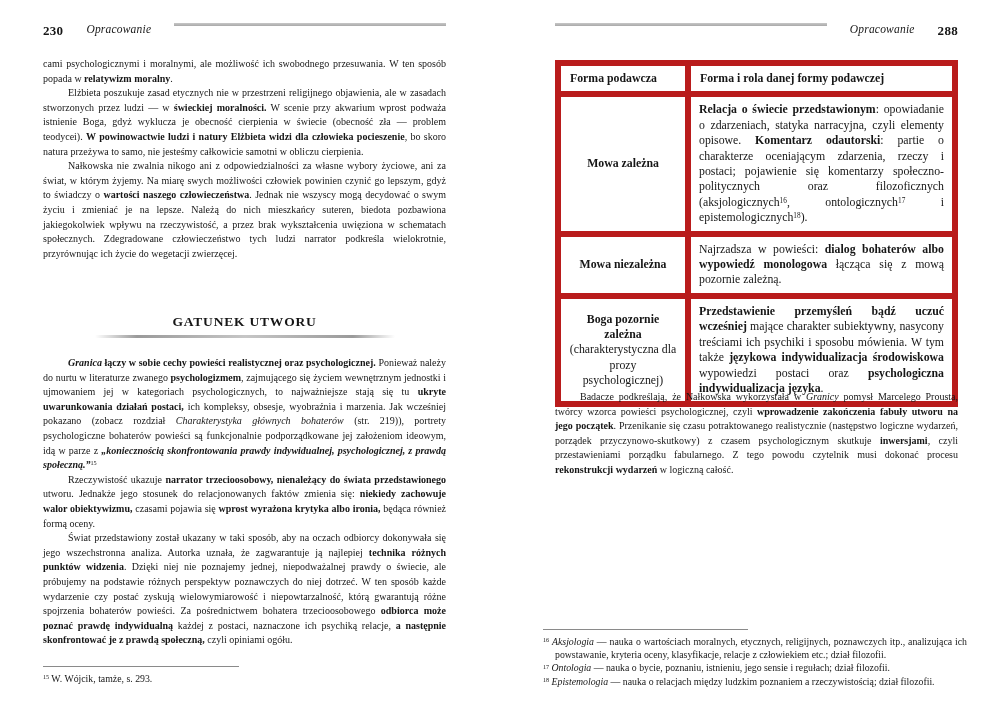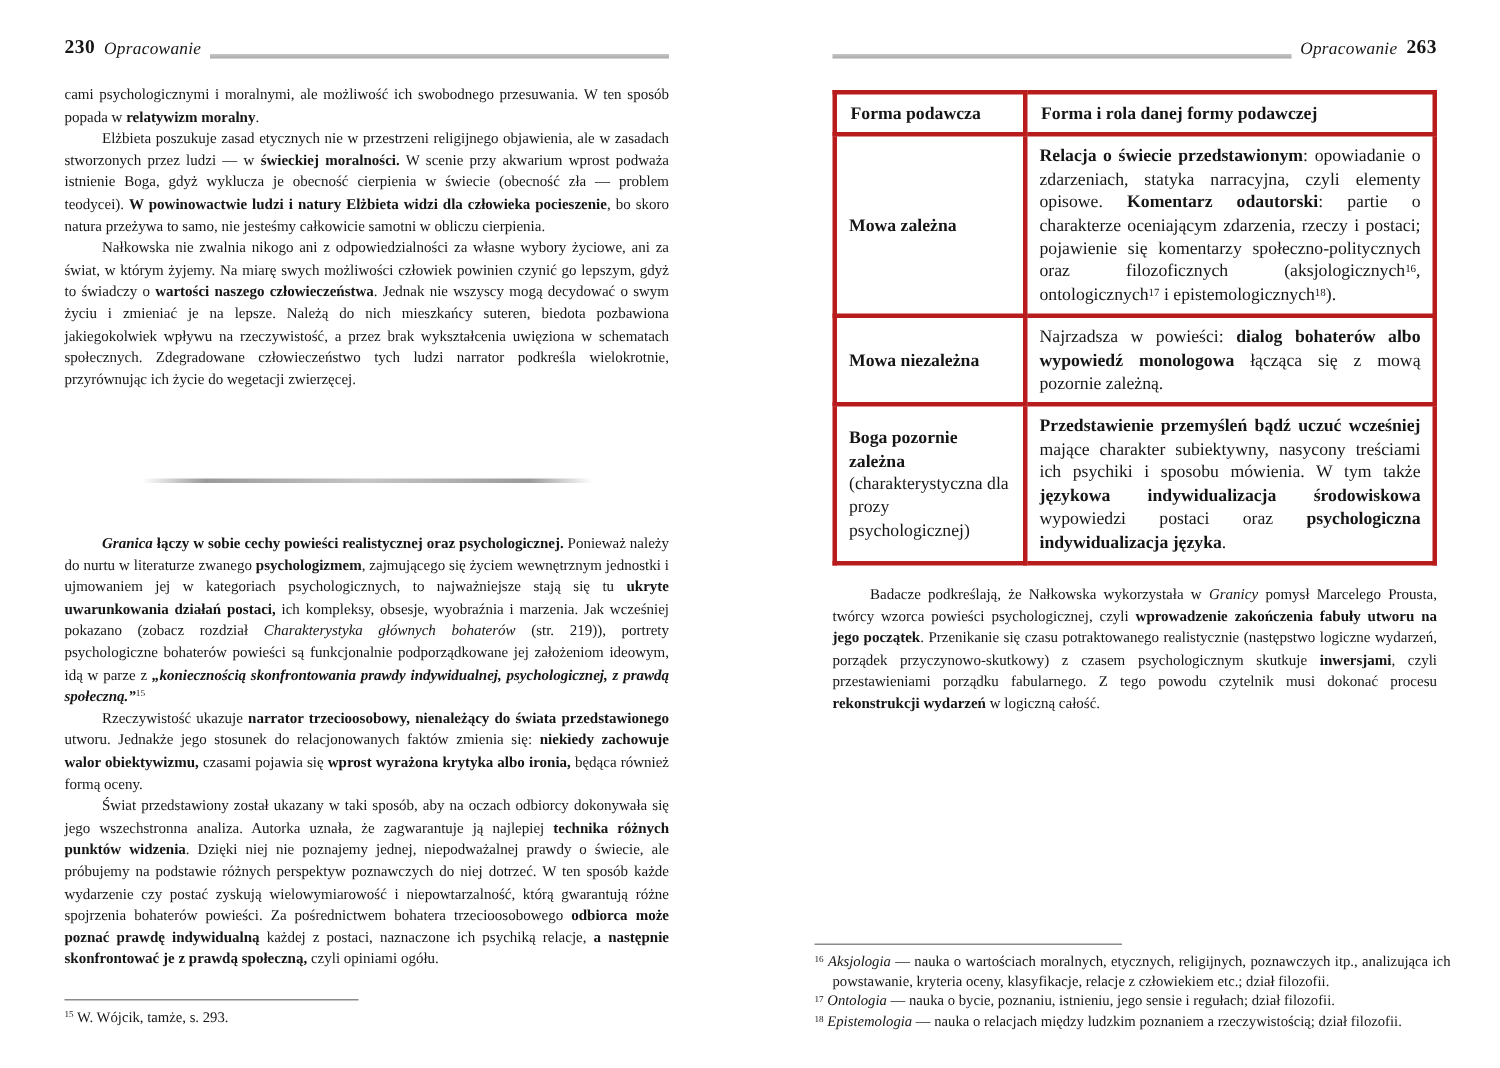--- a/index.html
+++ b/index.html
@@ -2,21 +2,21 @@
 <html lang="pl"><head>
 <meta charset="utf-8">
 <style>
   html,body{margin:0;padding:0;background:#ffffff;}
   .sheet{position:relative;width:1000px;height:712px;background:#ffffff;overflow:hidden;
          font-family:"Liberation Serif","DejaVu Serif",serif;color:#161616;}
   .page{position:absolute;top:0;width:403px;height:712px;}
   .page-left{left:43px;}
   .page-right{left:555px;}
 
-  .running-head{position:absolute;top:23px;left:0;right:0;display:flex;align-items:flex-end;gap:6px;}
+  .running-head{position:absolute;top:23px;left:0;right:0;display:flex;align-items:flex-start;gap:23px;}
   .pagenum{font-weight:bold;font-size:13px;letter-spacing:0.3px;}
   .headlabel{font-size:11.5px;letter-spacing:0.2px;font-style:italic;}
   .headrule{flex:1;height:3px;background:linear-gradient(to bottom,#c7c7c7,#a9a9a9);}
 
   .block{position:absolute;left:0;width:403px;}
   .par{margin:0;font-size:10px;line-height:14.6px;text-align:justify;hyphens:auto;}
   .ind{text-indent:25px;}
   .b{font-weight:bold;}
   .i{font-style:italic;}
   .sup{font-size:0.62em;position:relative;top:-0.45em;line-height:0;}
@@ -25,24 +25,24 @@
   .l-heading{top:314px;}
   .l-body2{top:356px;}
   .l-footnotes{top:666px;}
 
   .sec-heading{margin:0;font-size:13.5px;font-weight:bold;text-align:center;letter-spacing:0.8px;}
   .heading-rule{height:3px;width:300px;margin:5px auto 0;
     background:linear-gradient(to right,rgba(154,154,154,0),#9a9a9a 14%,#c6c6c6 50%,#9a9a9a 86%,rgba(154,154,154,0));}
 
   .r-table-wrap{top:60px;}
   .forms-table{width:100%;border-collapse:collapse;font-size:11.8px;line-height:15.4px;}
-  .forms-table th,.forms-table td{border:3px solid #b91c1c;}
+  .forms-table th,.forms-table td{border:6px solid #b91c1c;}
   .forms-table th{text-align:left;font-weight:bold;padding:5px 9px;font-size:11.8px;}
   .forms-table td{padding:5px 8px;vertical-align:middle;}
-  .forms-table td.form{width:108px;}
+  .forms-table td.form{width:108px;text-align:center;}
   .forms-table td.desc{text-align:justify;}
 
   .r-heading{top:325px;}
   .r-body{top:366px;margin-top:24px;}
   .r-footnotes{top:629px;left:-12px;width:424px;}
 
   .footnotes{position:absolute;}
   .l-footnotes{left:0;width:420px;}
   .fn-rule{height:1px;background:#8a8a8a;margin-bottom:5px;}
   .l-footnotes .fn-rule{width:196px;}
@@ -61,40 +61,41 @@
       <span class="headrule"></span>
     </header>
 
     <div class="block l-body1">
       <p class="par"><span>cami psychologicznymi i moralnymi, ale możliwość ich swobodnego przesuwania. W ten sposób popada w </span><span class="b">relatywizm moralny</span><span>.</span></p>
       <p class="par ind"><span>Elżbieta poszukuje zasad etycznych nie w przestrzeni religijnego objawienia, ale w zasadach stworzonych przez ludzi — w </span><span class="b">świeckiej moralności.</span><span> W scenie przy akwarium wprost podważa istnienie Boga, gdyż wyklucza je obecność cierpienia w świecie (obecność zła — problem teodycei). </span><span class="b">W powinowactwie ludzi i natury Elżbieta widzi dla człowieka pocieszenie</span><span>, bo skoro natura przeżywa to samo, nie jesteśmy całkowicie samotni w obliczu cierpienia.</span></p>
       <p class="par ind"><span>Nałkowska nie zwalnia nikogo ani z odpowiedzialności za własne wybory życiowe, ani za świat, w którym żyjemy. Na miarę swych możliwości człowiek powinien czynić go lepszym, gdyż to świadczy o </span><span class="b">wartości naszego człowieczeństwa</span><span>. Jednak nie wszyscy mogą decydować o swym życiu i zmieniać je na lepsze. Należą do nich mieszkańcy suteren, biedota pozbawiona jakiegokolwiek wpływu na rzeczywistość, a przez brak wykształcenia uwięziona w schematach społecznych. Zdegradowane człowieczeństwo tych ludzi narrator podkreśla wielokrotnie, przyrównując ich życie do wegetacji zwierzęcej.</span></p>
     </div>
 
     <div class="block l-heading">
+      <h2 class="sec-heading">GATUNEK UTWORU</h2>
       <div class="heading-rule"></div>
     </div>
 
     <div class="block l-body2">
       <p class="par ind"><span class="b i">Granica</span><span class="b"> łączy w sobie cechy powieści realistycznej oraz psychologicznej.</span><span> Ponieważ należy do nurtu w literaturze zwanego </span><span class="b">psychologizmem</span><span>, zajmującego się życiem wewnętrznym jednostki i ujmowaniem jej w kategoriach psychologicznych, to najważniejsze stają się tu </span><span class="b">ukryte uwarunkowania działań postaci,</span><span> ich kompleksy, obsesje, wyobraźnia i marzenia. Jak wcześniej pokazano (zobacz rozdział </span><span class="i">Charakterystyka głównych bohaterów</span><span> (str. 219)), portrety psychologiczne bohaterów powieści są funkcjonalnie podporządkowane jej założeniom ideowym, idą w parze z </span><span class="b i">„koniecznością skonfrontowania prawdy indywidualnej, psychologicznej, z prawdą społeczną.”</span><span class="sup">15</span></p>
       <p class="par ind"><span>Rzeczywistość ukazuje </span><span class="b">narrator trzecioosobowy, nienależący do świata przedstawionego</span><span> utworu. Jednakże jego stosunek do relacjonowanych faktów zmienia się: </span><span class="b">niekiedy zachowuje walor obiektywizmu,</span><span> czasami pojawia się </span><span class="b">wprost wyrażona krytyka albo ironia,</span><span> będąca również formą oceny.</span></p>
       <p class="par ind"><span>Świat przedstawiony został ukazany w taki sposób, aby na oczach odbiorcy dokonywała się jego wszechstronna analiza. Autorka uznała, że zagwarantuje ją najlepiej </span><span class="b">technika różnych punktów widzenia</span><span>. Dzięki niej nie poznajemy jednej, niepodważalnej prawdy o świecie, ale próbujemy na podstawie różnych perspektyw poznawczych do niej dotrzeć. W ten sposób każde wydarzenie czy postać zyskują wielowymiarowość i niepowtarzalność, którą gwarantują różne spojrzenia bohaterów powieści. Za pośrednictwem bohatera trzecioosobowego </span><span class="b">odbiorca może poznać prawdę indywidualną</span><span> każdej z postaci, naznaczone ich psychiką relacje, </span><span class="b">a następnie skonfrontować je z prawdą społeczną,</span><span> czyli opiniami ogółu.</span></p>
     </div>
 
     <div class="footnotes l-footnotes">
       <div class="fn-rule"></div>
       <p class="fn"><span class="sup">15</span><span> W. Wójcik, tamże, s. 293.</span></p>
     </div>
   </section>
 
   <section class="page page-right">
     <header class="running-head">
       <span class="headrule"></span>
       <span class="headlabel">Opracowanie</span>
-      <span class="pagenum">263</span>
+      <span class="pagenum">288</span>
     </header>
 
     <div class="block r-table-wrap">
       <table class="forms-table">
         <thead>
           <tr>
             <th class="col-form">Forma podawcza</th>
             <th>Forma i rola danej formy podawczej</th>
           </tr>
         </thead>

